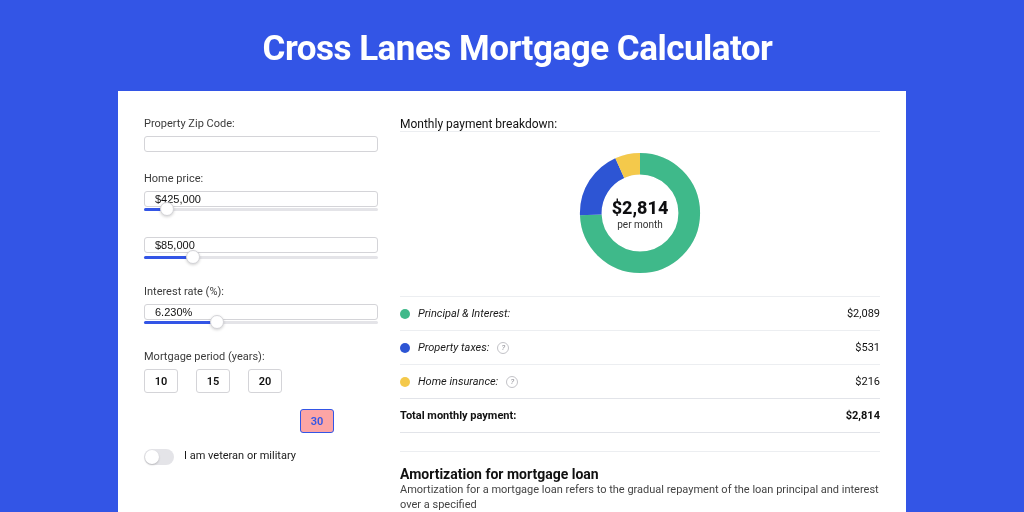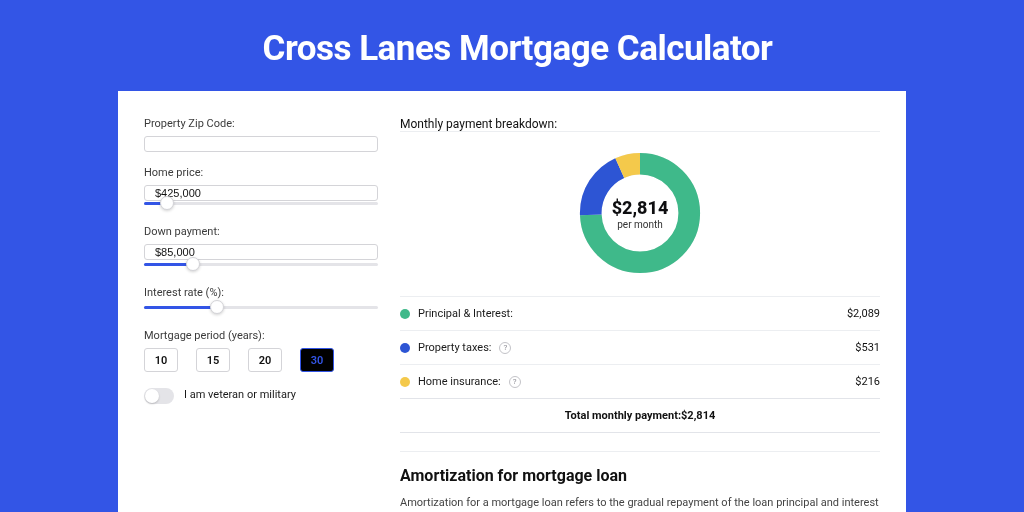--- a/index.html
+++ b/index.html
@@ -33,21 +33,21 @@
     display: flex;
     gap: 22px;
   }
   .left {
     width: 260px;
     flex-shrink: 0;
     padding-left: 26px;
     font-size: 11px;
     color: #1a1a1a;
   }
-  .field { margin-bottom: 14px; }
+  .field { margin-bottom: 20px; }
   .field-label {
     display: block;
     font-size: 11px;
     color: #3b3b3b;
     margin-bottom: 6px;
   }
   .text-input {
     width: 100%;
     height: 16px;
     border: 1px solid #d4d4d8;
@@ -104,23 +104,24 @@
     background: #fff;
     font-size: 11px;
     font-weight: 600;
     display: flex;
     align-items: center;
     justify-content: center;
     color: #111;
     cursor: pointer;
   }
   .period-btn.sel {
-    background: #000000;
+    background: #fca5a5;
     border-color: #3355e6;
     color: #3355e6;
+    margin-top: 40px;
   }
   .toggle-row {
     display: flex;
     gap: 10px;
     margin-top: 16px;
   }
   .toggle {
     width: 30px;
     height: 16px;
     border-radius: 999px;
@@ -172,52 +173,52 @@
   .donut-sub    { font-size: 10px; color: #333; margin-top: 1px; }
 
   .legend-row {
     display: flex;
     align-items: center;
     justify-content: space-between;
     padding: 10px 0;
     border-top: 1px solid #eceef1;
   }
   .legend-row:first-of-type { border-top: 1px solid #eceef1; }
-  .legend-left { display: flex; align-items: center; gap: 8px; color:#1a1a1a; }
+  .legend-left { display: flex; align-items: center; gap: 8px; color:#1a1a1a;font-style:italic; }
   .dot { width: 10px; height: 10px; border-radius: 50%; }
   .dot.green  { background: #3fb98a; }
   .dot.blue   { background: #2d55d4; }
   .dot.yellow { background: #f4c94b; }
   .info-icon {
     width: 12px;
     height: 12px;
     border: 1px solid #c3c3c8;
     border-radius: 50%;
     display: inline-flex;
     align-items: center;
     justify-content: center;
     font-size: 8px;
     color: #8a8a92;
   }
   .legend-val { color:#111; }
   .total-row {
     display: flex;
-    justify-content: center;
+    justify-content: space-between;
     padding: 10px 0;
     border-top: 1px solid #e2e4e9;
     border-bottom: 1px solid #e2e4e9;
     font-weight: 700;
     color:#111;
   }
   .amort {
     margin-top: 18px;
     border-top: 1px solid #eceef1;
     padding-top: 14px;
   }
-  .amort-title { font-weight:700; font-size:16px; color:#111; margin-bottom:10px; }
+  .amort-title { font-weight:700; font-size:14px; color:#111; }
   .amort-text  { font-size:11px; color:#444; line-height:1.4; }
 </style>
 </head>
 <body>
 
 <h1 class="page-title">Cross Lanes Mortgage Calculator</h1>
 
 <div class="inner-frame">
   <div class="card">
 
@@ -232,33 +233,33 @@
         <label class="field-label">Home price:</label>
         <input class="text-input" value="$425,000" style="">
         <div class="slider-wrap">
           <div class="slider-track"></div>
           <div class="slider-fill" id="price-fill" style="width: 10%;"></div>
           <div class="slider-thumb" id="price-thumb" style="left: 10%;"></div>
         </div>
       </div>
 
       <div class="field">
-        <label class="field-label">Down payment:</label>
         <div class="row2">
           <input class="text-input" value="$85,000" style="">
         </div>
         <div class="slider-wrap">
           <div class="slider-track"></div>
           <div class="slider-fill" id="down-fill" style="width: 21%;"></div>
           <div class="slider-thumb" id="down-thumb" style="left: 21%;"></div>
         </div>
       </div>
 
       <div class="field">
         <label class="field-label">Interest rate (%):</label>
+        <input class="text-input" value="6.230%" style="">
         <div class="slider-wrap">
           <div class="slider-track"></div>
           <div class="slider-fill" id="rate-fill" style="width: 31%;"></div>
           <div class="slider-thumb" id="rate-thumb" style="left: 31%;"></div>
         </div>
       </div>
 
       <div class="field" style="margin-bottom:10px;">
         <label class="field-label">Mortgage period (years):</label>
         <div class="period-btns" id="period-btns">

